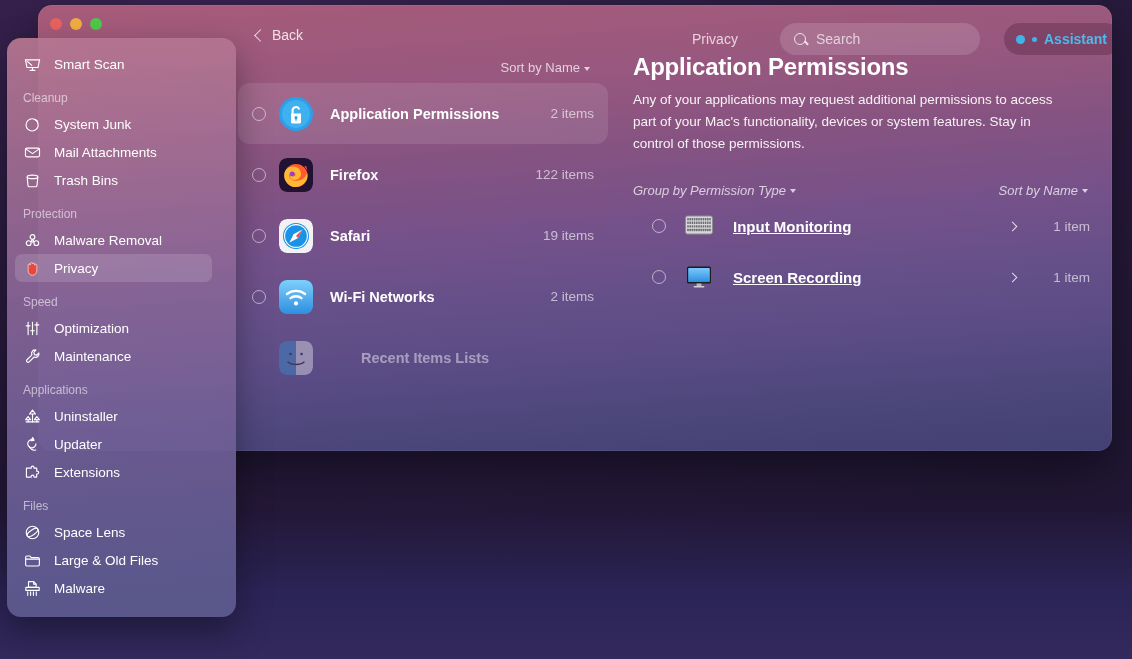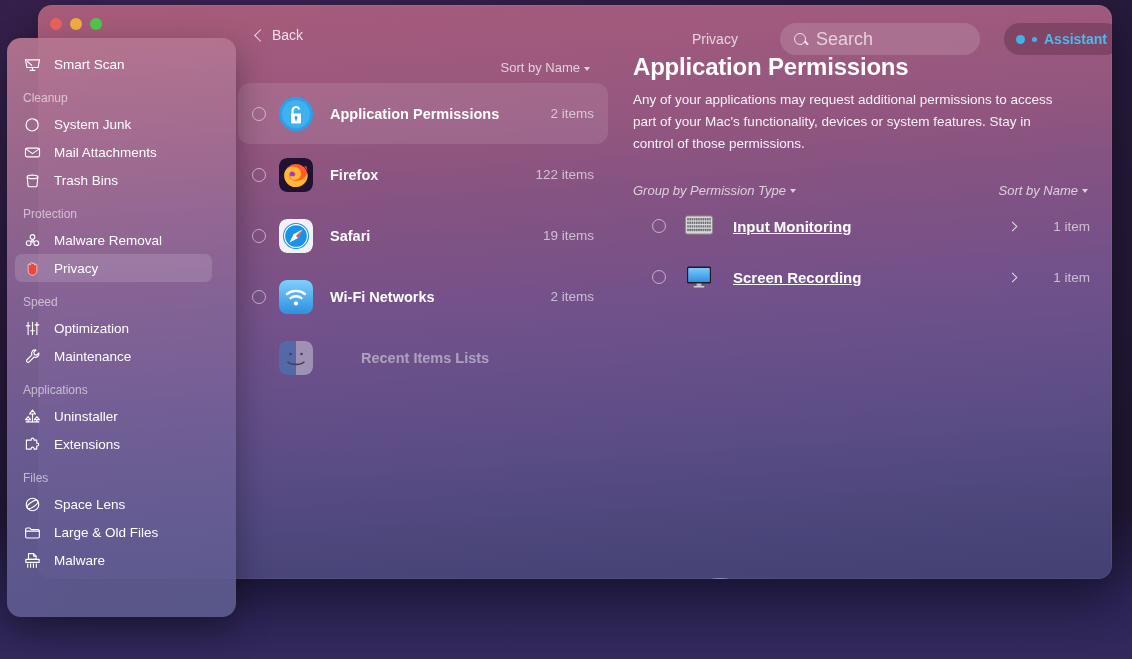--- a/index.html
+++ b/index.html
@@ -21,21 +21,21 @@
   .desktop::after{
     content:"";
     position:absolute; left:0; right:0; bottom:0; height:150px;
     background:linear-gradient(180deg, rgba(40,30,70,0) 0%, #2b2456 55%, #33295c 100%);
   }
 
   
   .window {
     position: absolute;
     left: 38px; top: 5px;
-    width: 1074px; height: 574px;
+    width: 1074px; height: 446px;
     border-radius: 14px;
     overflow: hidden;
     background:
       linear-gradient(176deg,
         #a85b78 0%,
         #a05a7c 10%,
         #96577f 22%,
         #855381 35%,
         #75518a 50%,
         #675089 62%,
@@ -69,21 +69,21 @@
   }
 
   .search {
     position:absolute; left:742px; top:18px;
     width:200px; height:32px; border-radius:16px;
     background:rgba(255,255,255,.14);
     display:flex; align-items:center; gap:10px; padding:0 14px;
   }
   .search .magn{ width:12px; height:12px; border:1.6px solid rgba(255,255,255,.78); border-radius:50%; position:relative; flex:0 0 auto;}
   .search .magn::after{ content:""; position:absolute; width:5px; height:1.6px; background:rgba(255,255,255,.78); right:-4px; bottom:0px; transform:rotate(45deg);}
-  .search .ph{ color:rgba(255,255,255,.68); font-size:18px; }
+  .search .ph{ color:rgba(255,255,255,.68); font-size:14px; }
 
   .assistant {
     position:absolute; left:966px; top:18px;
     height:32px; border-radius:16px;
     background:rgba(90,40,70,.42);
     display:flex; align-items:center; gap:7px; padding:0 14px 0 12px;
     cursor:pointer;
   }
   .assistant .dot-a{ width:9px; height:9px; border-radius:50%; background:#3fb4e8; }
   .assistant .dot-b{ width:5px; height:5px; border-radius:50%; background:#3fb4e8; }
@@ -474,20 +474,30 @@
             <path d="M10 7.4 V15.6"></path>
             <path d="M5.4 13.4 V15.6"></path>
             <path d="M14.6 13.4 V15.6"></path>
           </svg>
         </span>
         <span class="lbl">Uninstaller</span>
       </div>
       <div class="sb-item">
         <span class="ico">
           <svg width="19" height="19" viewBox="0 0 20 20" fill="none" stroke="#fff" stroke-width="1.2" stroke-linecap="round" stroke-linejoin="round">
+            <path d="M13.6 9.2 a4.3 4.3 0 1 1-3-4.1"></path>
+            <path d="M10.2 2.6 L11.6 5.6 L8.5 6.1 Z" fill="#fff"></path>
+            <path d="M6.6 12.2 c1.6 3 4.6 4.2 6.8 3.6"></path>
+          </svg>
+        </span>
+        <span class="lbl">Updater</span>
+      </div>
+      <div class="sb-item">
+        <span class="ico">
+          <svg width="19" height="19" viewBox="0 0 20 20" fill="none" stroke="#fff" stroke-width="1.2" stroke-linecap="round" stroke-linejoin="round">
             <path d="M3.6 5.4 h5 v-.6 a1.5 1.5 0 0 1 3 0 v.6 h2.8 v3.2 h.6 a1.5 1.5 0 0 1 0 3 h-.6 v3.2 h-2.8 v-.6 a1.5 1.5 0 0 0-3 0 v.6 h-5 z"></path>
           </svg>
         </span>
         <span class="lbl">Extensions</span>
       </div>
       <div class="sb-group">Files</div>
       <div class="sb-item">
         <span class="ico">
           <svg width="19" height="19" viewBox="0 0 20 20" fill="none" stroke="#fff" stroke-width="1.2" stroke-linecap="round" stroke-linejoin="round">
             <circle cx="10" cy="10" r="6.6"></circle>

